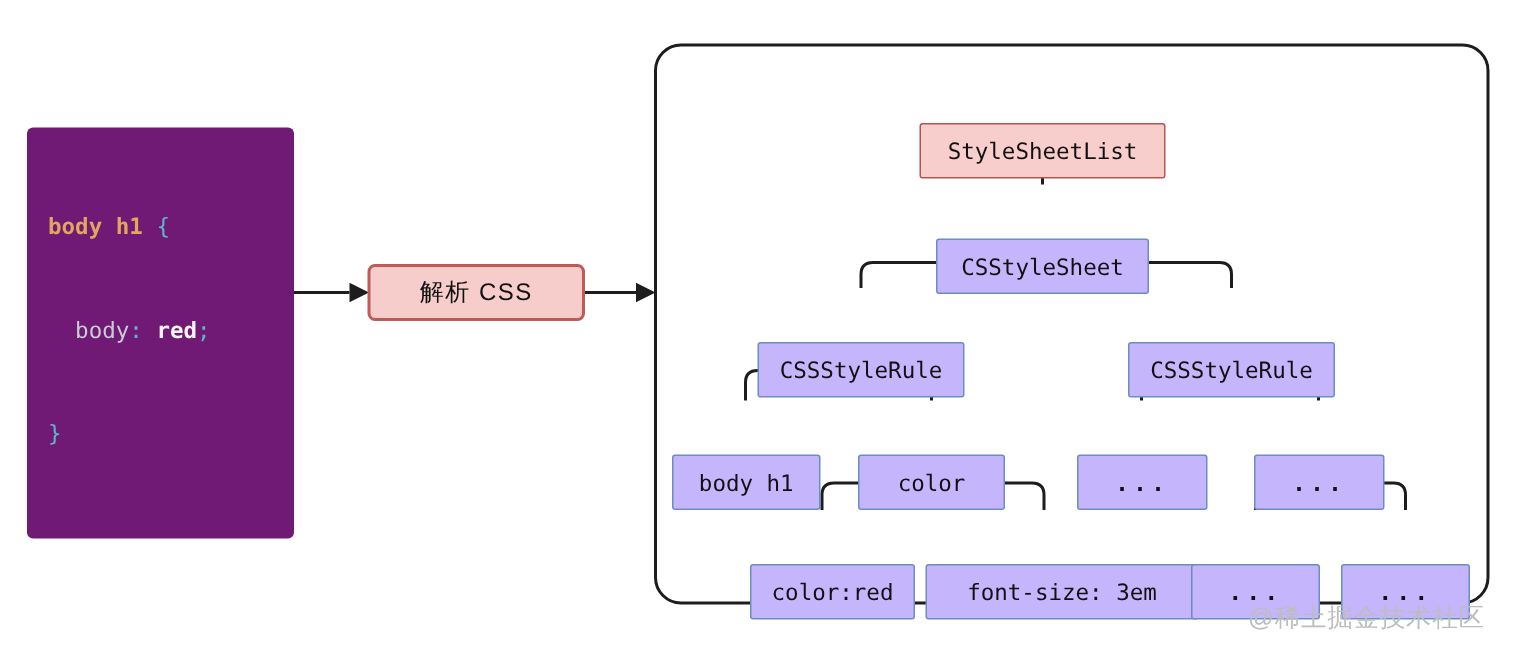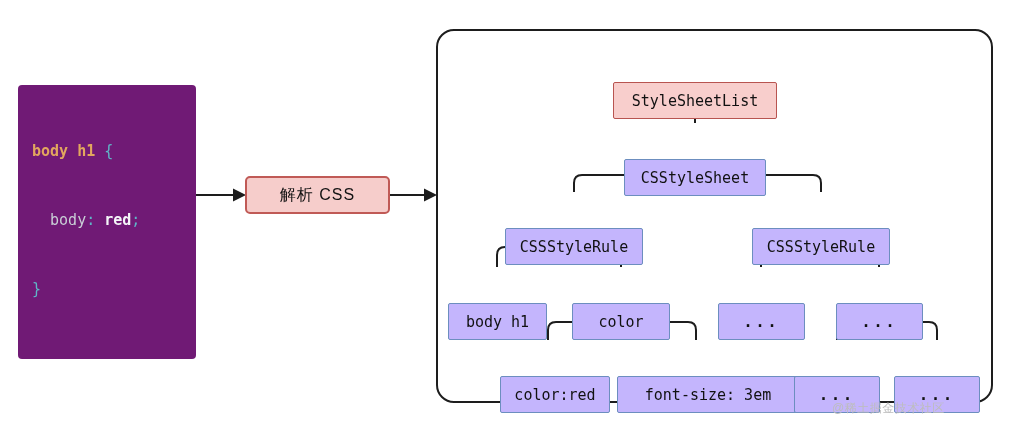--- a/index.html
+++ b/index.html
@@ -70,21 +70,21 @@
   .n-dots-r1        { left: 718px; top: 267px; width: 87px;  }
   .n-dots-r2        { left: 836px; top: 267px; width: 87px;  }
   .n-colorred       { left: 500px; top: 340px; width: 110px;  }
   .n-fontsize       { left: 617px; top: 340px; width: 182px; }
   .n-dots-b1        { left: 794px; top: 340px; width: 86px;  }
   .n-dots-b2        { left: 894px; top: 340px; width: 86px;  }
 
   
   .watermark {
     position: absolute; left: 832px; top: 400px; z-index: 4;
-    color: #bdbdbd; font-size: 12px; letter-spacing: 0.5px;
+    color: #bdbdbd; font-size: 17px; letter-spacing: 0.5px;
   }
 </style>
 </head>
 <body>
 
 <div class="stage">
 
   <div class="frame"></div>
 
   <div class="code-panel">

